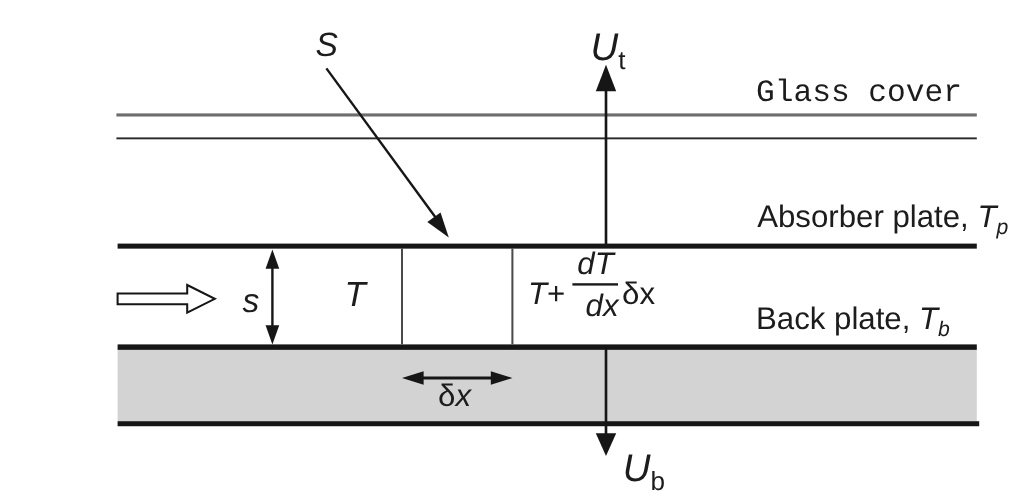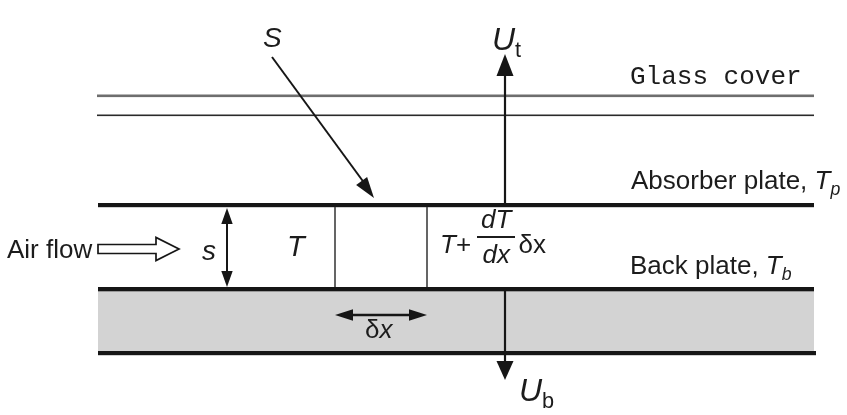--- a/index.html
+++ b/index.html
@@ -49,21 +49,21 @@
     position: absolute;
     left: 440px; top: 215px;
     height: 58px;
     display: flex;
     align-items: center;
     font-size: 26px;
     white-space: nowrap;
   }
   .frac {
     display: inline-block;
-    text-align: center;
+    text-align: right;
     margin: 0 3px 15px 6px;
   }
   .frac .num {
     display: block;
     border-bottom: 2px solid var(--text);
     padding: 0 4px 1px 4px;
   }
   .frac .den { display: block; padding-top: 1px; font-style: italic; }
 
   
@@ -116,21 +116,20 @@
   </svg>
 
   <span class="lbl lbl-s var">S</span>
 
   <span class="lbl lbl-ut"><i>U</i><sub>t</sub></span>
 
   <span class="lbl lbl-glass">Glass cover</span>
 
   <span class="lbl lbl-absorber"><span>Absorber plate, </span><i>T</i><sub class="var">p</sub></span>
 
-  <span class="lbl lbl-airflow">Air flow</span>
 
   <span class="lbl lbl-gap var">s</span>
 
   <span class="lbl lbl-temp var">T</span>
 
   <span class="temp-out-group">
     <span><i>T</i><span>+</span></span>
     <span class="frac">
       <span class="num var">dT</span>
       <span class="den var">dx</span>

